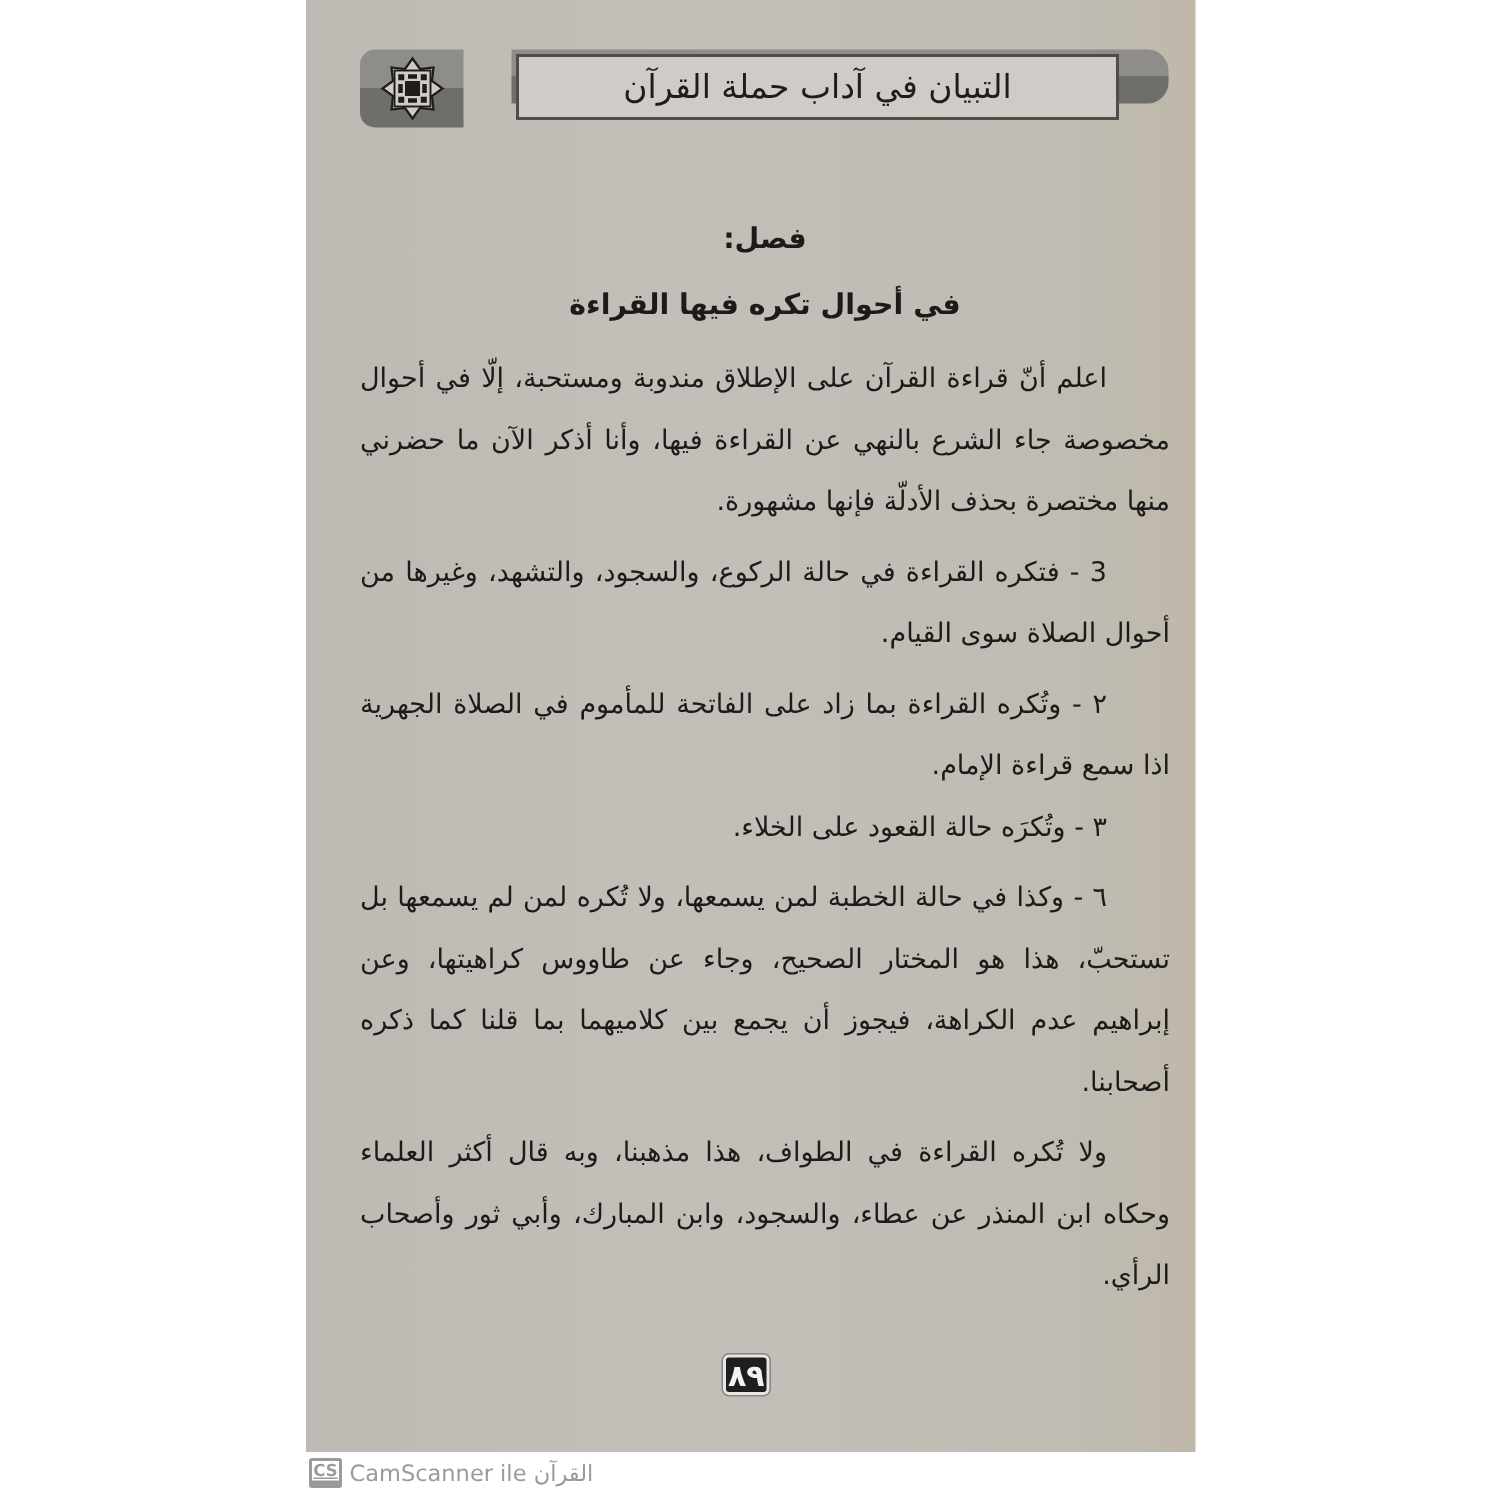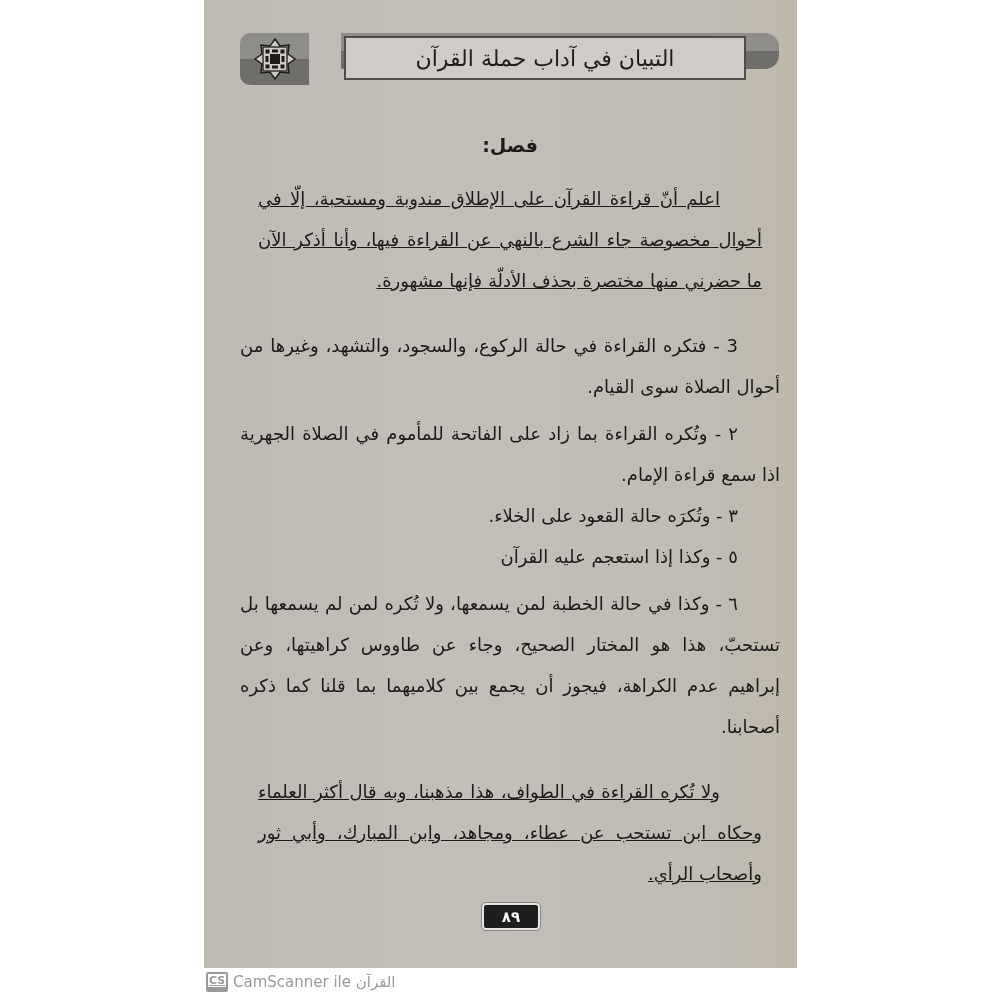--- a/index.html
+++ b/index.html
@@ -85,55 +85,54 @@
       width: 540px;
       direction: rtl;
       font-family: "DejaVu Sans", sans-serif;
       color: #1c1b19;
     }
     .section-heading {
       text-align: center;
       font-weight: bold;
       font-size: 19px;
       line-height: 30px;
-      margin: 0;
+      margin: 14px;
     }
     .para {
       font-size: 18px;
       line-height: 41px;
       text-align: justify;
       text-align-last: right;
-      margin: 18px;
-      text-decoration: underline;
+      margin: 0;
     }
     .indent { text-indent: 42px; }
     .list-item {
       font-size: 18px;
       line-height: 41px;
       margin: 0;
       text-indent: 42px;
       text-align: justify;
       text-align-last: right;
     }
     .gap-s { height: 6px; }
     
     .page-number {
       position: absolute;
       left: 278px;
       top: 903px;
-      width: 58px;
+      width: 31px;
       height: 27px;
       background: #1e1e1e;
       border: 2px solid #e8e6e2;
       outline: 1px solid #8a8884;
       border-radius: 4px;
       color: #f2f2f2;
       font-family: "DejaVu Sans", sans-serif;
       font-weight: bold;
-      font-size: 15px;
+      font-size: 20px;
       display: flex;
       align-items: center;
       justify-content: center;
       box-sizing: border-box;
     }
     
     .watermark {
       position: absolute;
       left: 206px;
       top: 970px;
@@ -184,37 +183,37 @@
       </svg>
     </div>
     <div class="header-gap"></div>
     <div class="header-title-frame">
       <div class="header-title-inner">التبيان في آداب حملة القرآن</div>
     </div>
   </div>
 
   <div class="content">
     <p class="section-heading">فصل:</p>
+    <p class="section-heading">في أحوال تكره فيها القراءة</p>
 
     <p class="para indent">
       <span>اعلم أنّ قراءة القرآن على الإطلاق مندوبة ومستحبة، إلّا في أحوال</span>
       <span>مخصوصة جاء الشرع بالنهي عن القراءة فيها، وأنا أذكر الآن ما حضرني منها</span>
       <span>مختصرة بحذف الأدلّة فإنها مشهورة.</span>
     </p>
 
     <div class="gap-s"></div>
     <p class="list-item">3 - فتكره القراءة في حالة الركوع، والسجود، والتشهد، وغيرها من أحوال الصلاة سوى القيام.</p>
     <div class="gap-s"></div>
     <p class="list-item">٢ - وتُكره القراءة بما زاد على الفاتحة للمأموم في الصلاة الجهرية اذا سمع قراءة الإمام.</p>
     <p class="list-item">٣ - وتُكرَه حالة القعود على الخلاء.</p>
-    <p class="list-item">٥ - وكذا إذا استعجم عليه القرآن</p>
     <div class="gap-s"></div>
     <p class="list-item">٦ - وكذا في حالة الخطبة لمن يسمعها، ولا تُكره لمن لم يسمعها بل تستحبّ، هذا هو المختار الصحيح، وجاء عن طاووس كراهيتها، وعن إبراهيم عدم الكراهة، فيجوز أن يجمع بين كلاميهما بما قلنا كما ذكره أصحابنا.</p>
     <div class="gap-s"></div>
-    <p class="para indent">ولا تُكره القراءة في الطواف، هذا مذهبنا، وبه قال أكثر العلماء وحكاه ابن تستحب عن عطاء، ومجاهد، وابن المبارك، وأبي ثور وأصحاب الرأي.</p>
+    <p class="para indent">ولا تُكره القراءة في الطواف، هذا مذهبنا، وبه قال أكثر العلماء وحكاه ابن المنذر عن عطاء، والسجود، وابن المبارك، وأبي ثور وأصحاب الرأي.</p>
   </div>
 
   <div class="page-number">٨٩</div>
 </div>
 
 <div class="watermark">
   <span class="cs-logo">CS</span>
   <span>CamScanner ile القرآن</span>
 </div>
 

